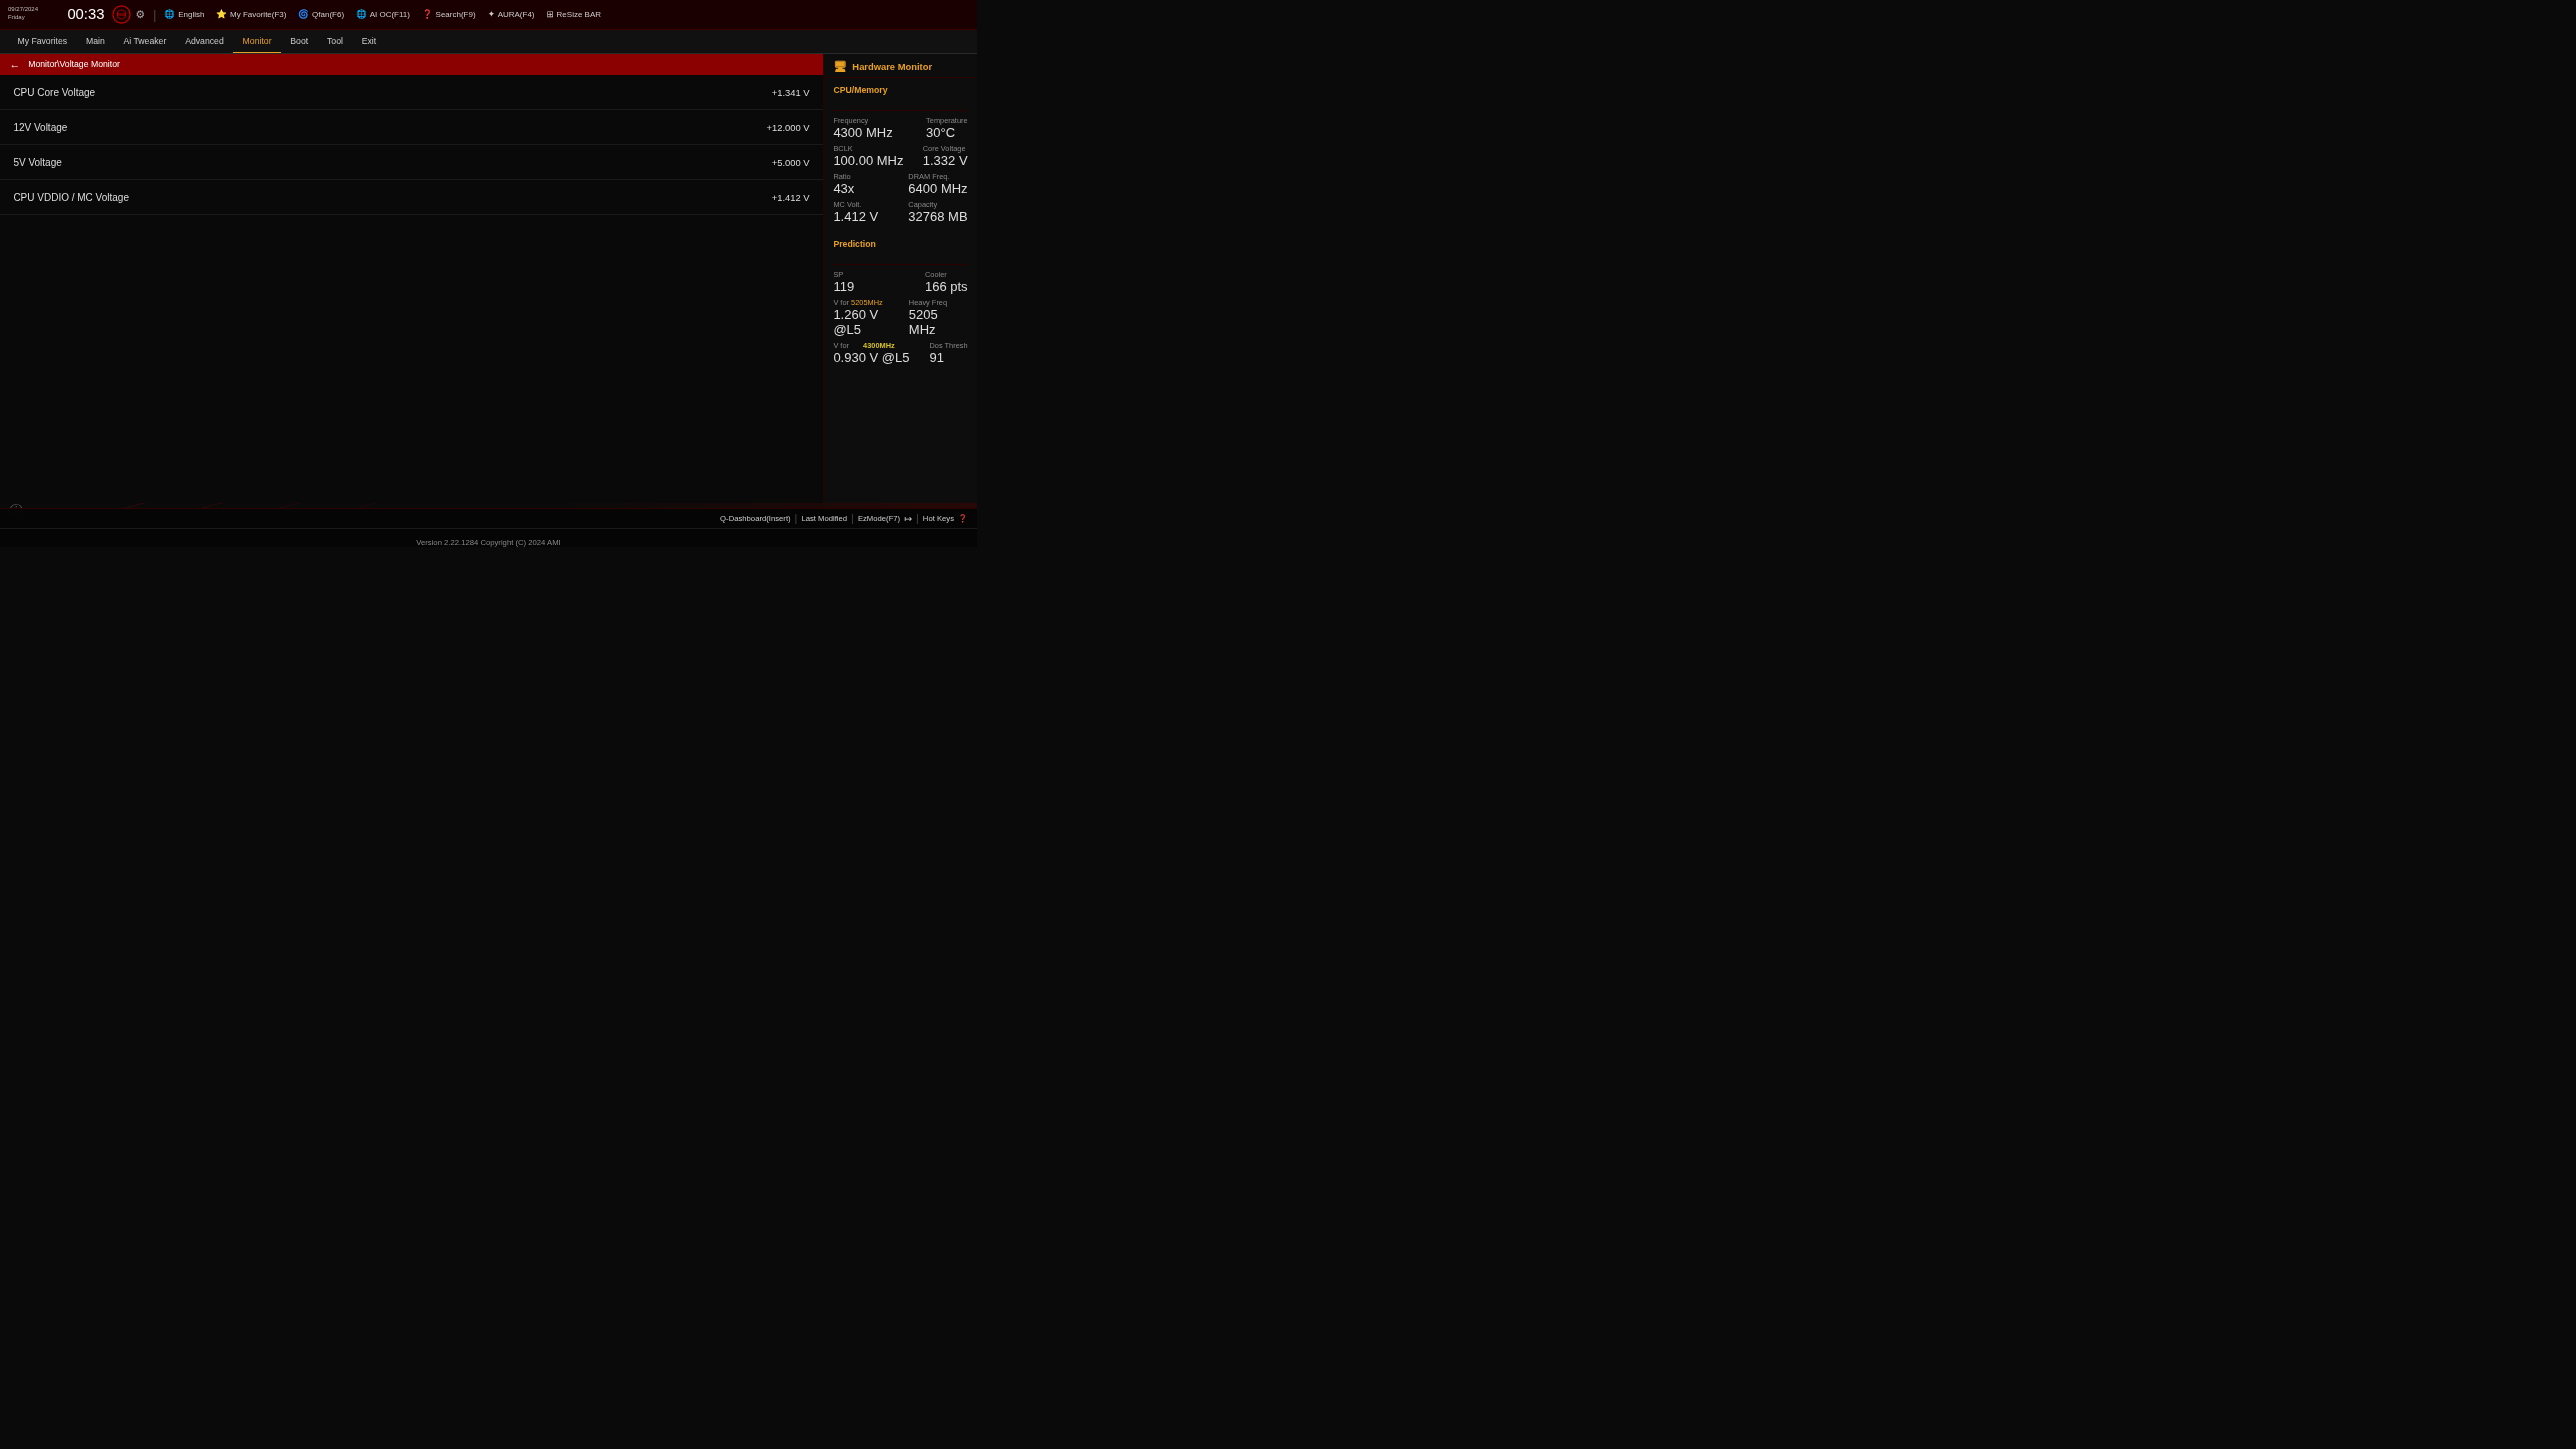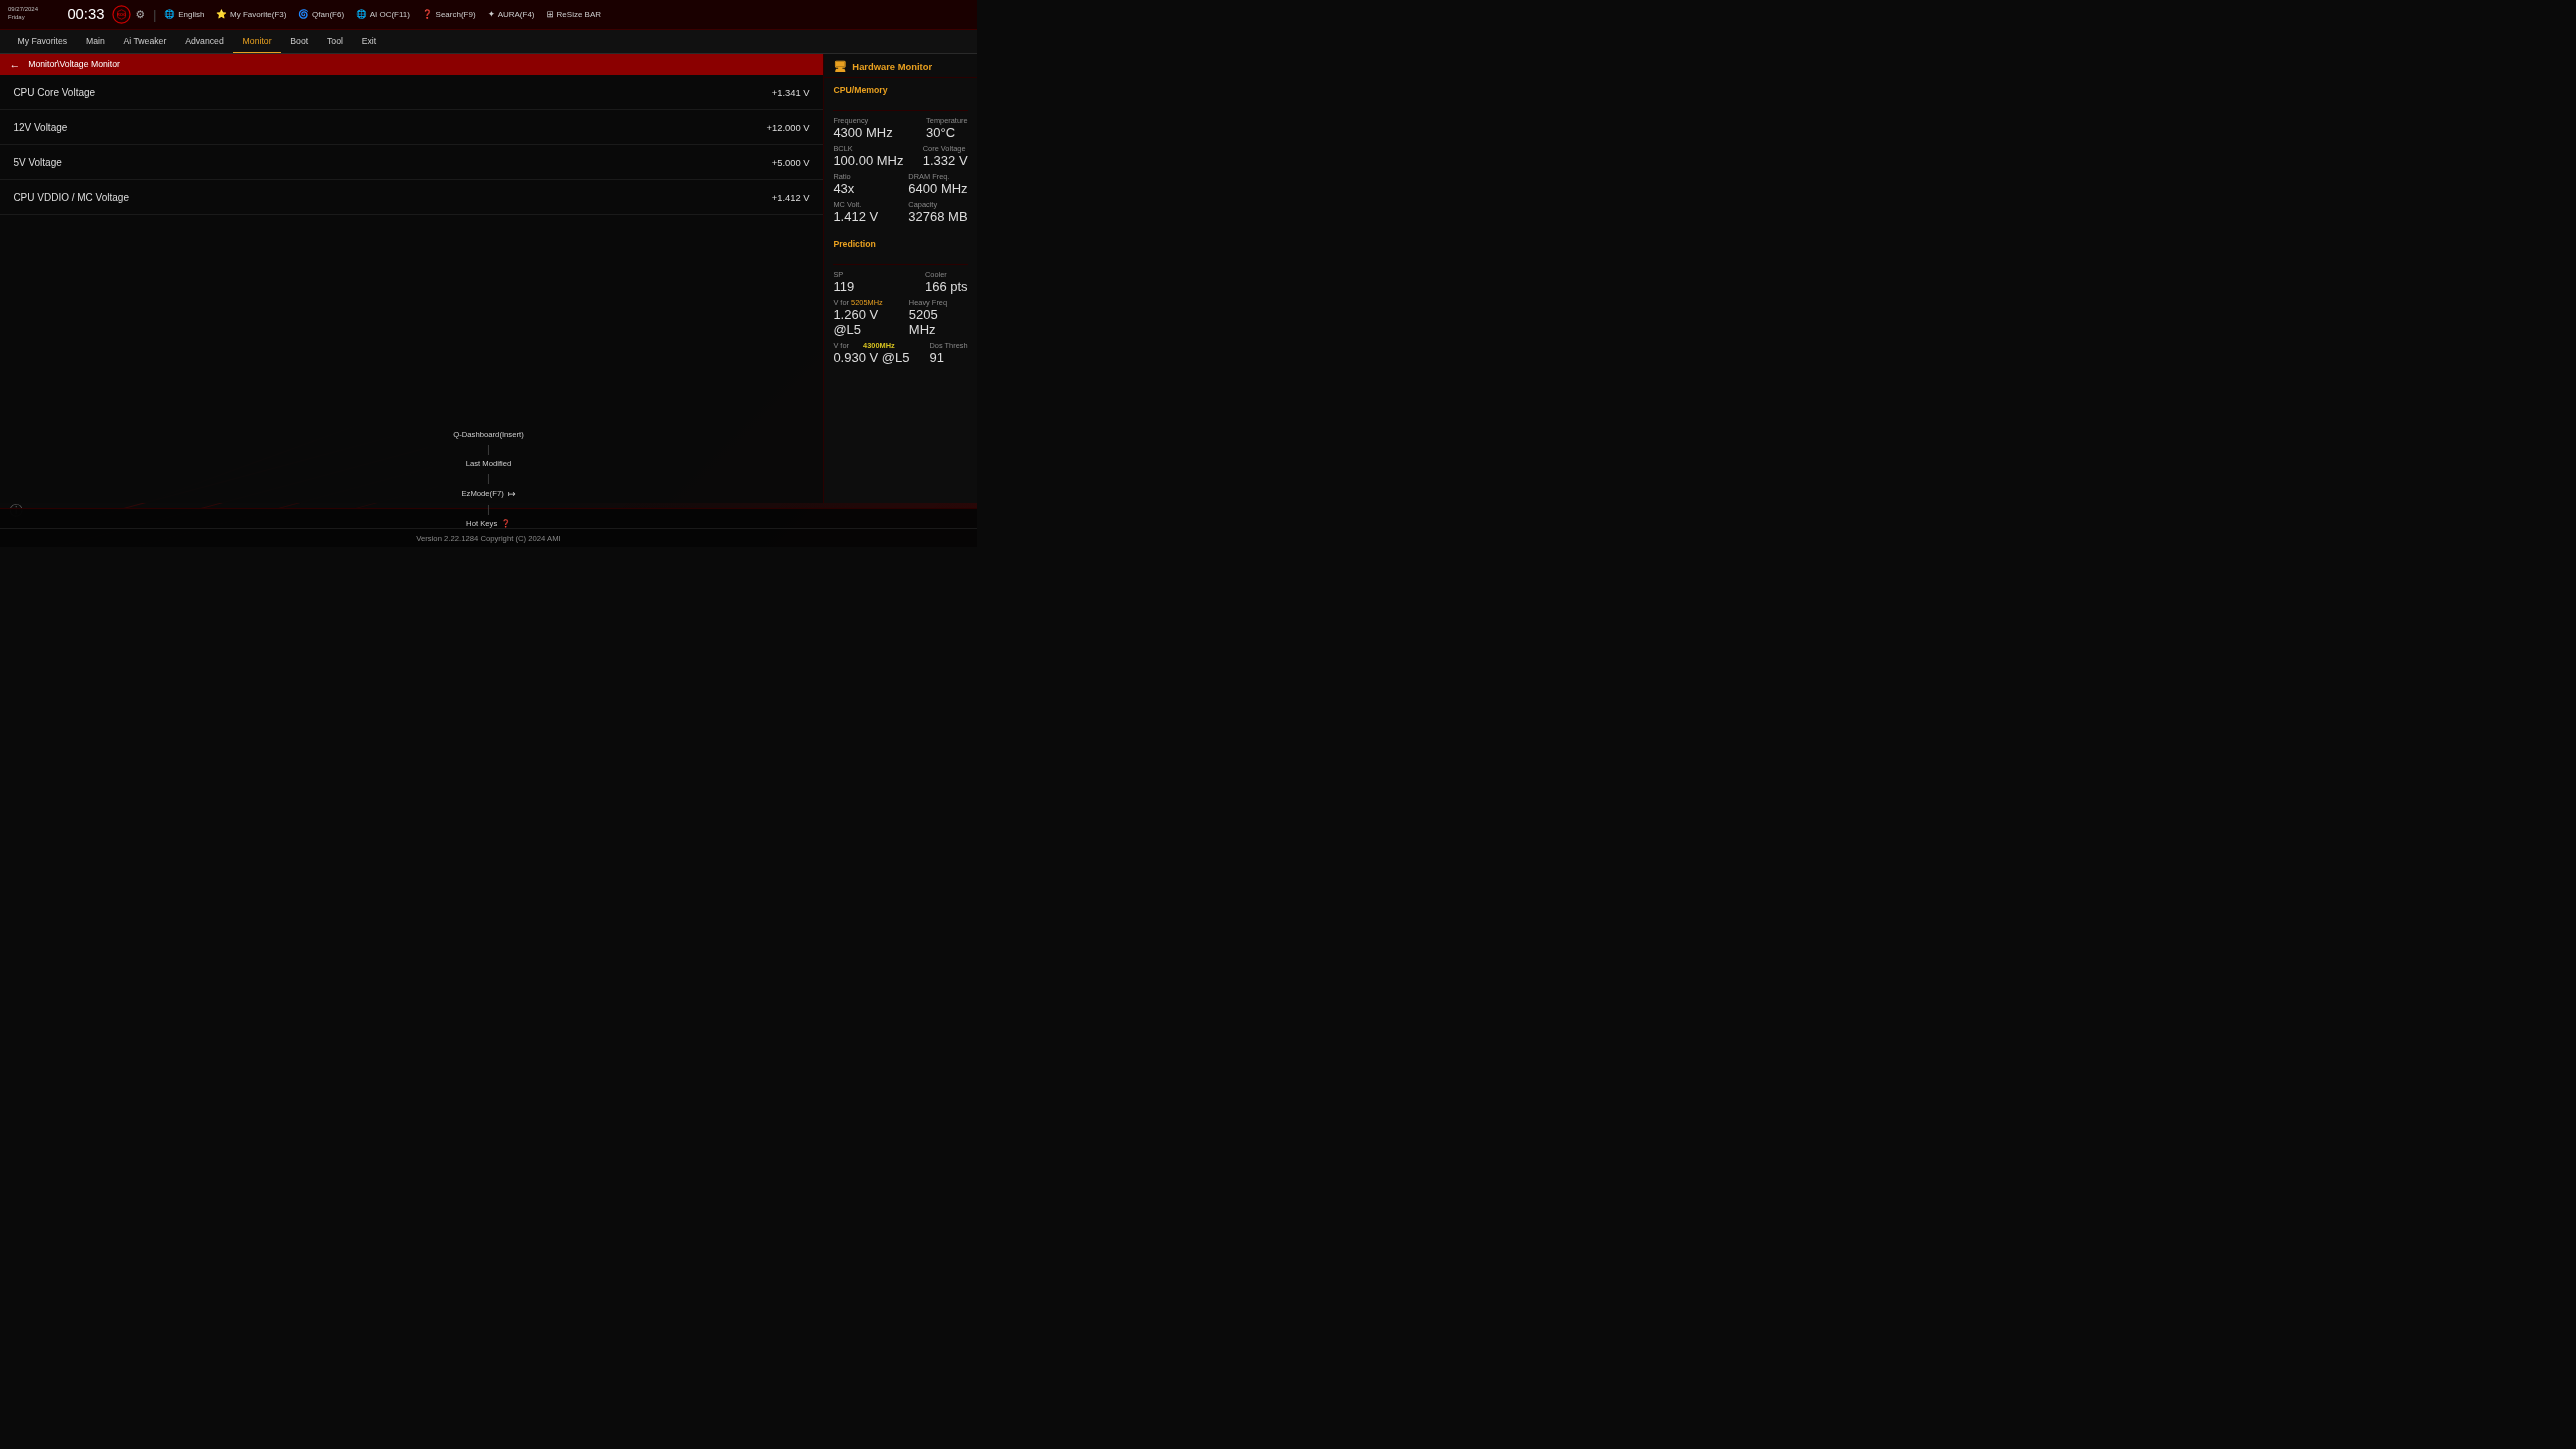--- a/index.html
+++ b/index.html
@@ -272,37 +272,36 @@
       flex-direction: column;
     }
     .footer-hotkeys {
       display: flex;
       align-items: center;
       justify-content: flex-end;
       height: 20px;
       padding: 0 9.4px;
       gap: 4px;
       border-bottom: 0.7px solid #1a1a1a;
-      flex-direction: column;
     }
     .footer-hotkey {
       display: flex;
       align-items: center;
       gap: 4px;
       font-size: 7.7px;
       color: #ccc;
       cursor: pointer;
     }
     .footer-sep {
       color: #444;
       font-size: 10.7px;
     }
     .footer-version {
       display: flex;
-      align-items: center;
+      align-items: flex-end;
       justify-content: center;
       height: 19px;
       font-size: 7.7px;
       color: #888;
     }
 
     
     .highlight-orange { color: #e8a020; font-weight: 400; }
     .highlight-yellow { color: #d4c020; font-weight: 600; margin-left: 12px; }
   </style>

